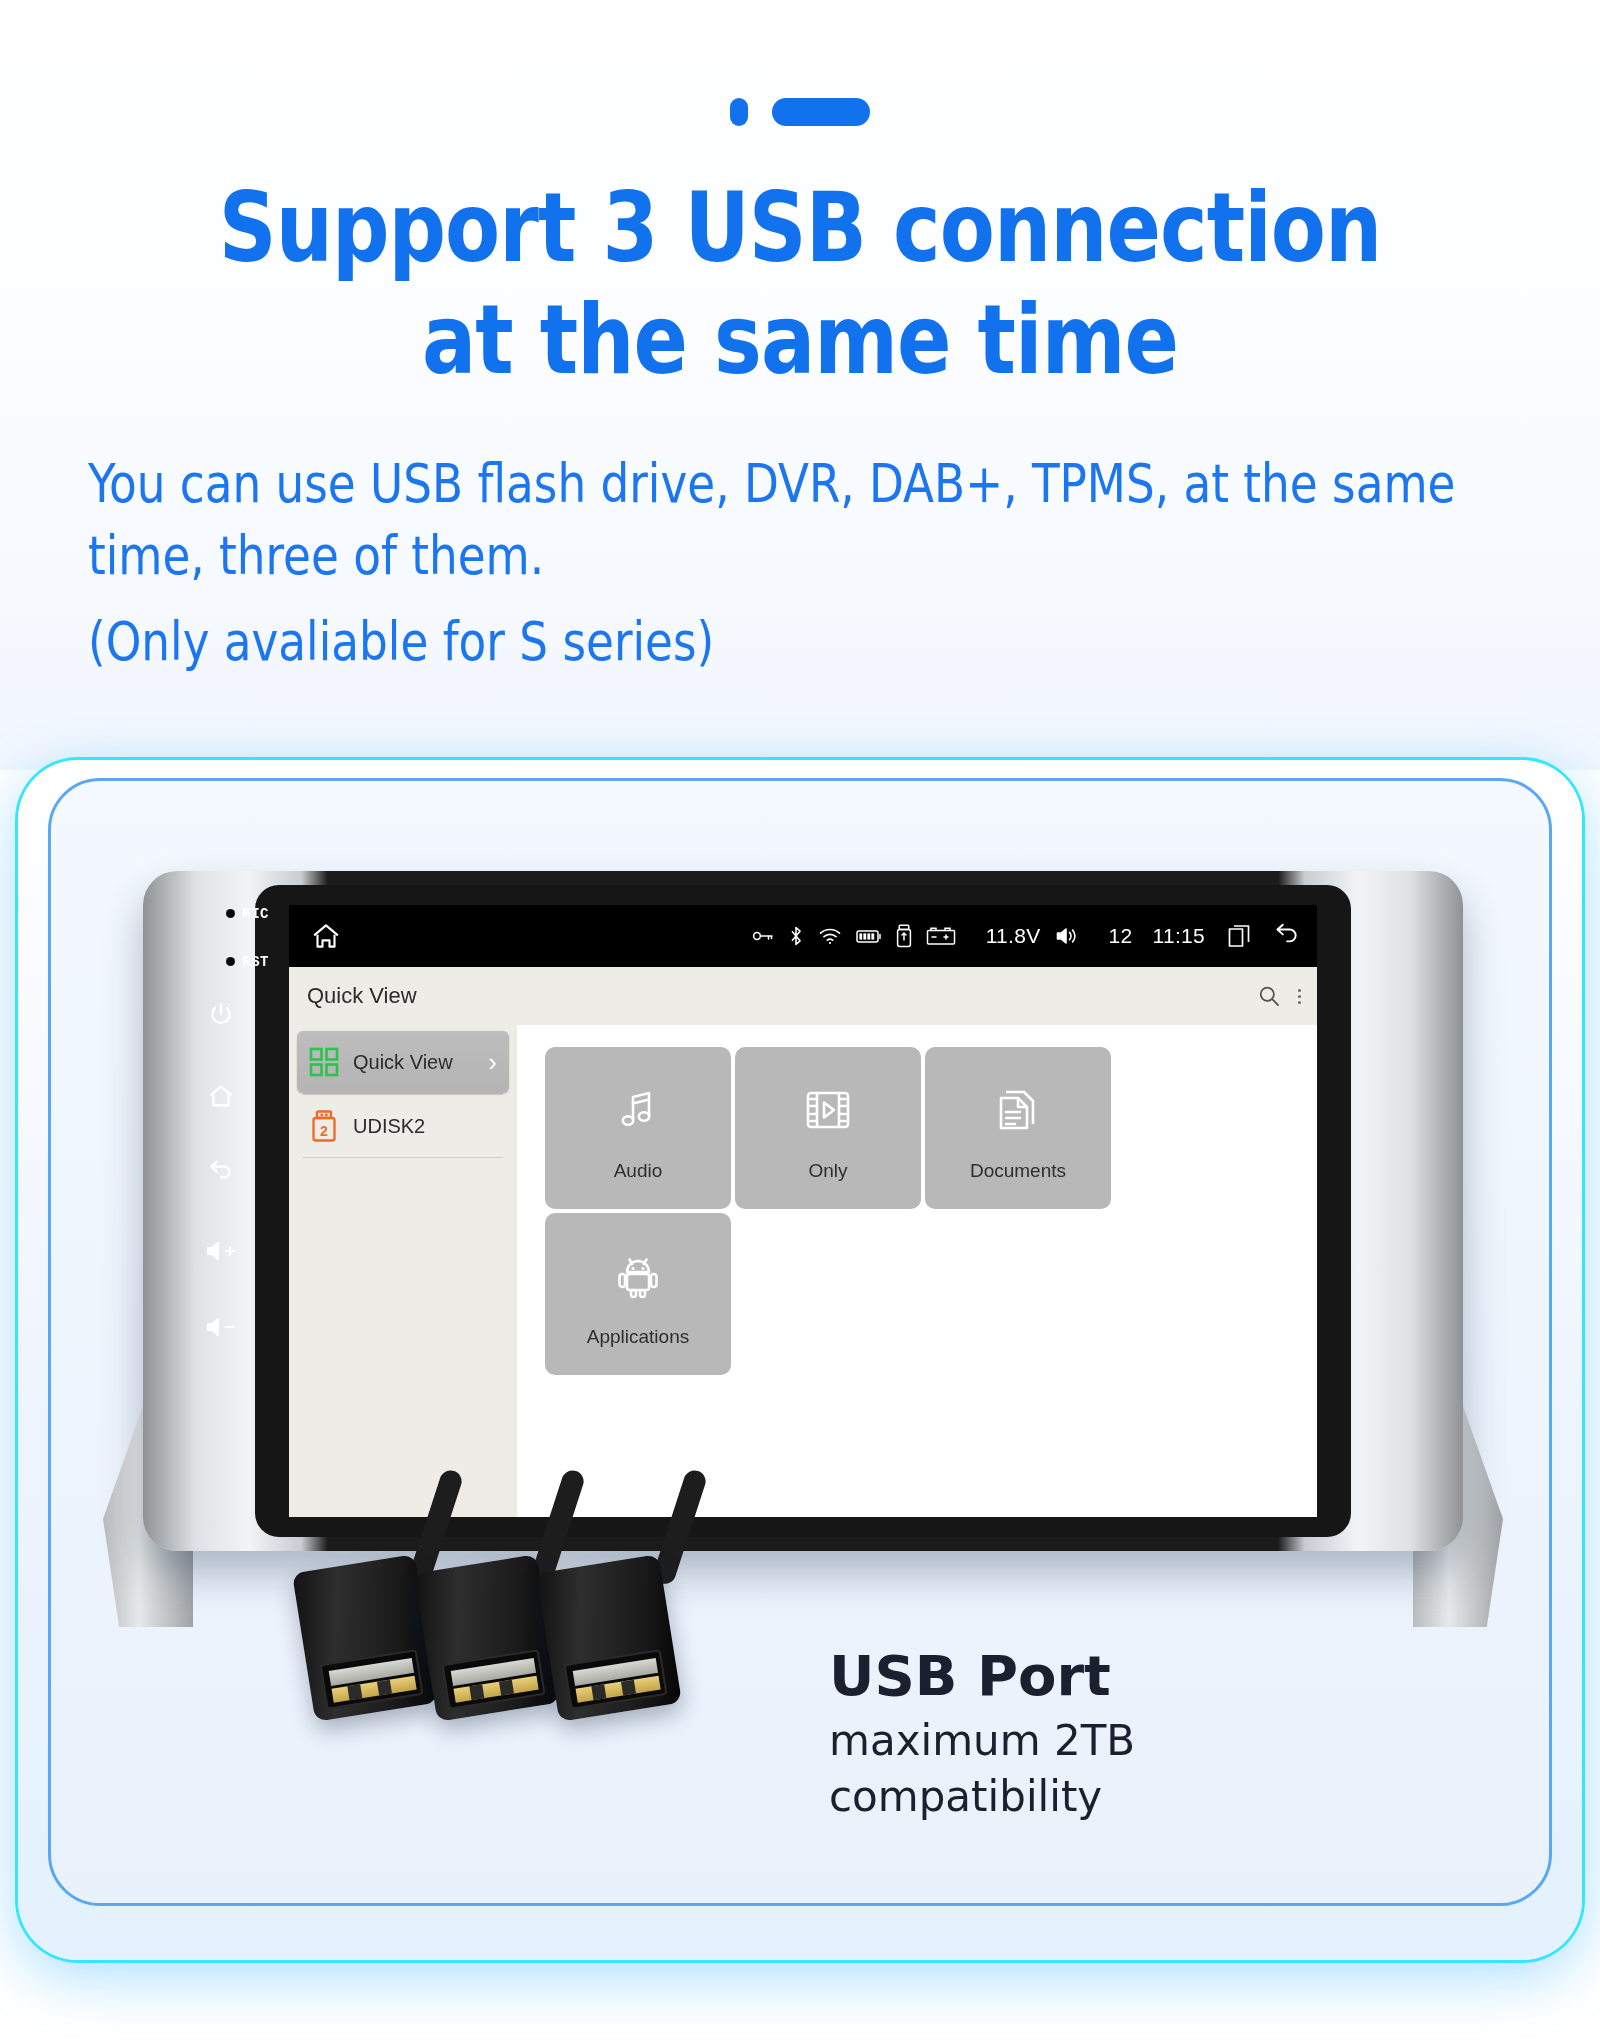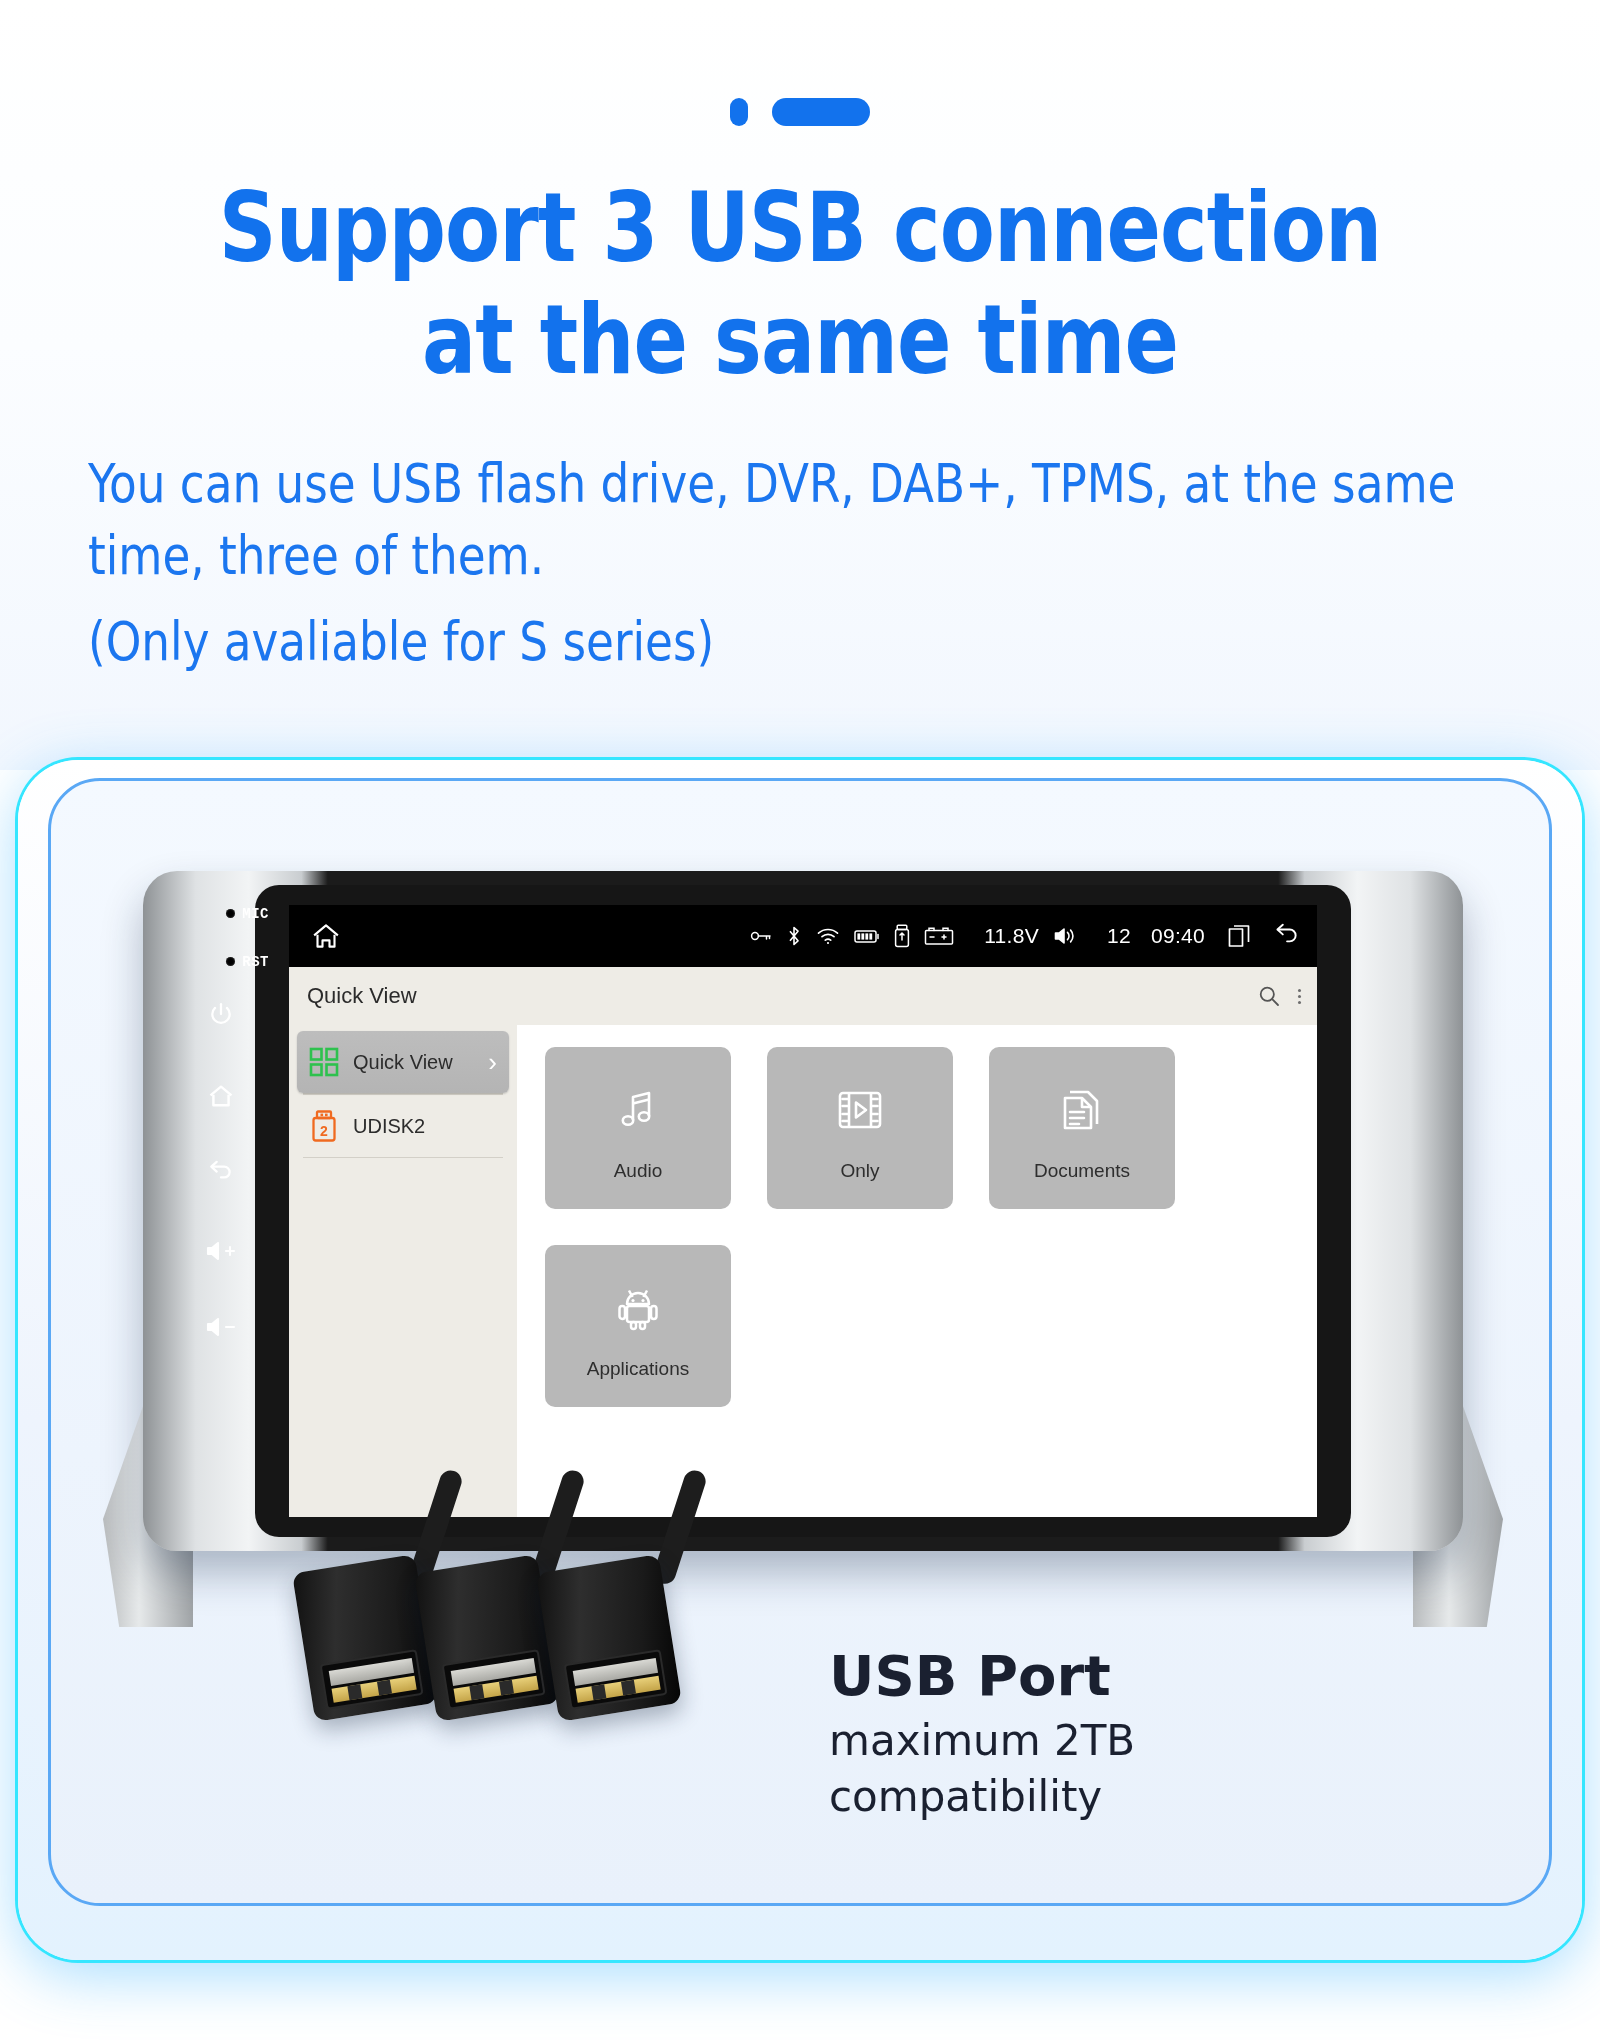--- a/index.html
+++ b/index.html
@@ -122,21 +122,21 @@
     box-shadow:0 1px 2px rgba(0,0,0,.18);
   }
   .nav .ic { width:46px; display:flex; justify-content:center; align-items:center; margin-left:4px; }
   .nav .lb { font-size:20px; color:#2c2c2c; margin-left:6px; }
   .nav .chev { margin-left:auto; margin-right:12px; color:#fff; font-size:26px; line-height:1; }
   .nav-div { height:1px; background:#d3d0c8; margin:0 14px; }
   .content {
     position:absolute; left:228px; top:120px; width:800px; height:492px;
     background:#ffffff; padding:22px 0 0 28px;
   }
-  .grid { display:flex; flex-wrap:wrap; gap:36px; width:720px; }
+  .grid { display:flex; flex-wrap:wrap; gap:4px; width:720px; }
   .tile {
     width:186px; height:162px; border-radius:10px; background:#b8b8b8;
     display:flex; flex-direction:column; align-items:center; justify-content:center;
   }
   .tile .tic { height:72px; display:flex; align-items:center; }
   .tile .tlb { font-size:19px; color:#2e2e2e; margin-top:14px; }
   
   .cables { position:absolute; left:140px; top:1558px; width:1320px; height:300px; }
   .cable {
     position:absolute; width:22px; background:#1d1d1d; border-radius:11px;
@@ -278,21 +278,21 @@
               <rect x="1.5" y="4.5" width="27" height="13.5" rx="1"></rect>
               <path d="M5 4.5V2.2h5v2.3M19 4.5V2.2h5v2.3" stroke-linecap="round"></path>
               <path d="M6 11h4M20 9v4M18 11h4" stroke-linecap="round"></path>
             </svg>
           <span class="txt">11.8V</span>
           <svg width="24" height="20" viewBox="0 0 24 20" fill="none" stroke="#fff" stroke-width="1.6" stroke-linejoin="round">
               <path d="M2.5 7h3.5l5-4v14l-5-4H2.5z" fill="#fff"></path>
               <path d="M14.5 6.4a5 5 0 0 1 0 7.2M17.6 4.1a8.6 8.6 0 0 1 0 11.8" stroke-linecap="round"></path>
             </svg>
           <span class="txt">12</span>
-          <span class="txt" style="margin-left:6px;">09:40</span>
+          <span class="txt" style="margin-left:6px;">11:15</span>
           <svg width="26" height="26" viewBox="0 0 26 26" fill="none" stroke="#fff" stroke-width="1.7" stroke-linejoin="round" style="margin-left:8px;">
               <rect x="2.5" y="6" width="13" height="17"></rect>
               <path d="M7 3h14.5v16"></path>
             </svg>
           <svg width="30" height="26" viewBox="0 0 28 24" fill="none" stroke="#fff" stroke-width="1.8" stroke-linecap="round" stroke-linejoin="round" style="margin-left:4px;">
               <path d="M7 6h10.5a5.5 5.5 0 0 1 0 11H15"></path>
               <path d="M11 1.5 6 6l5 4.5"></path>
             </svg>
         </span>
       </div>

